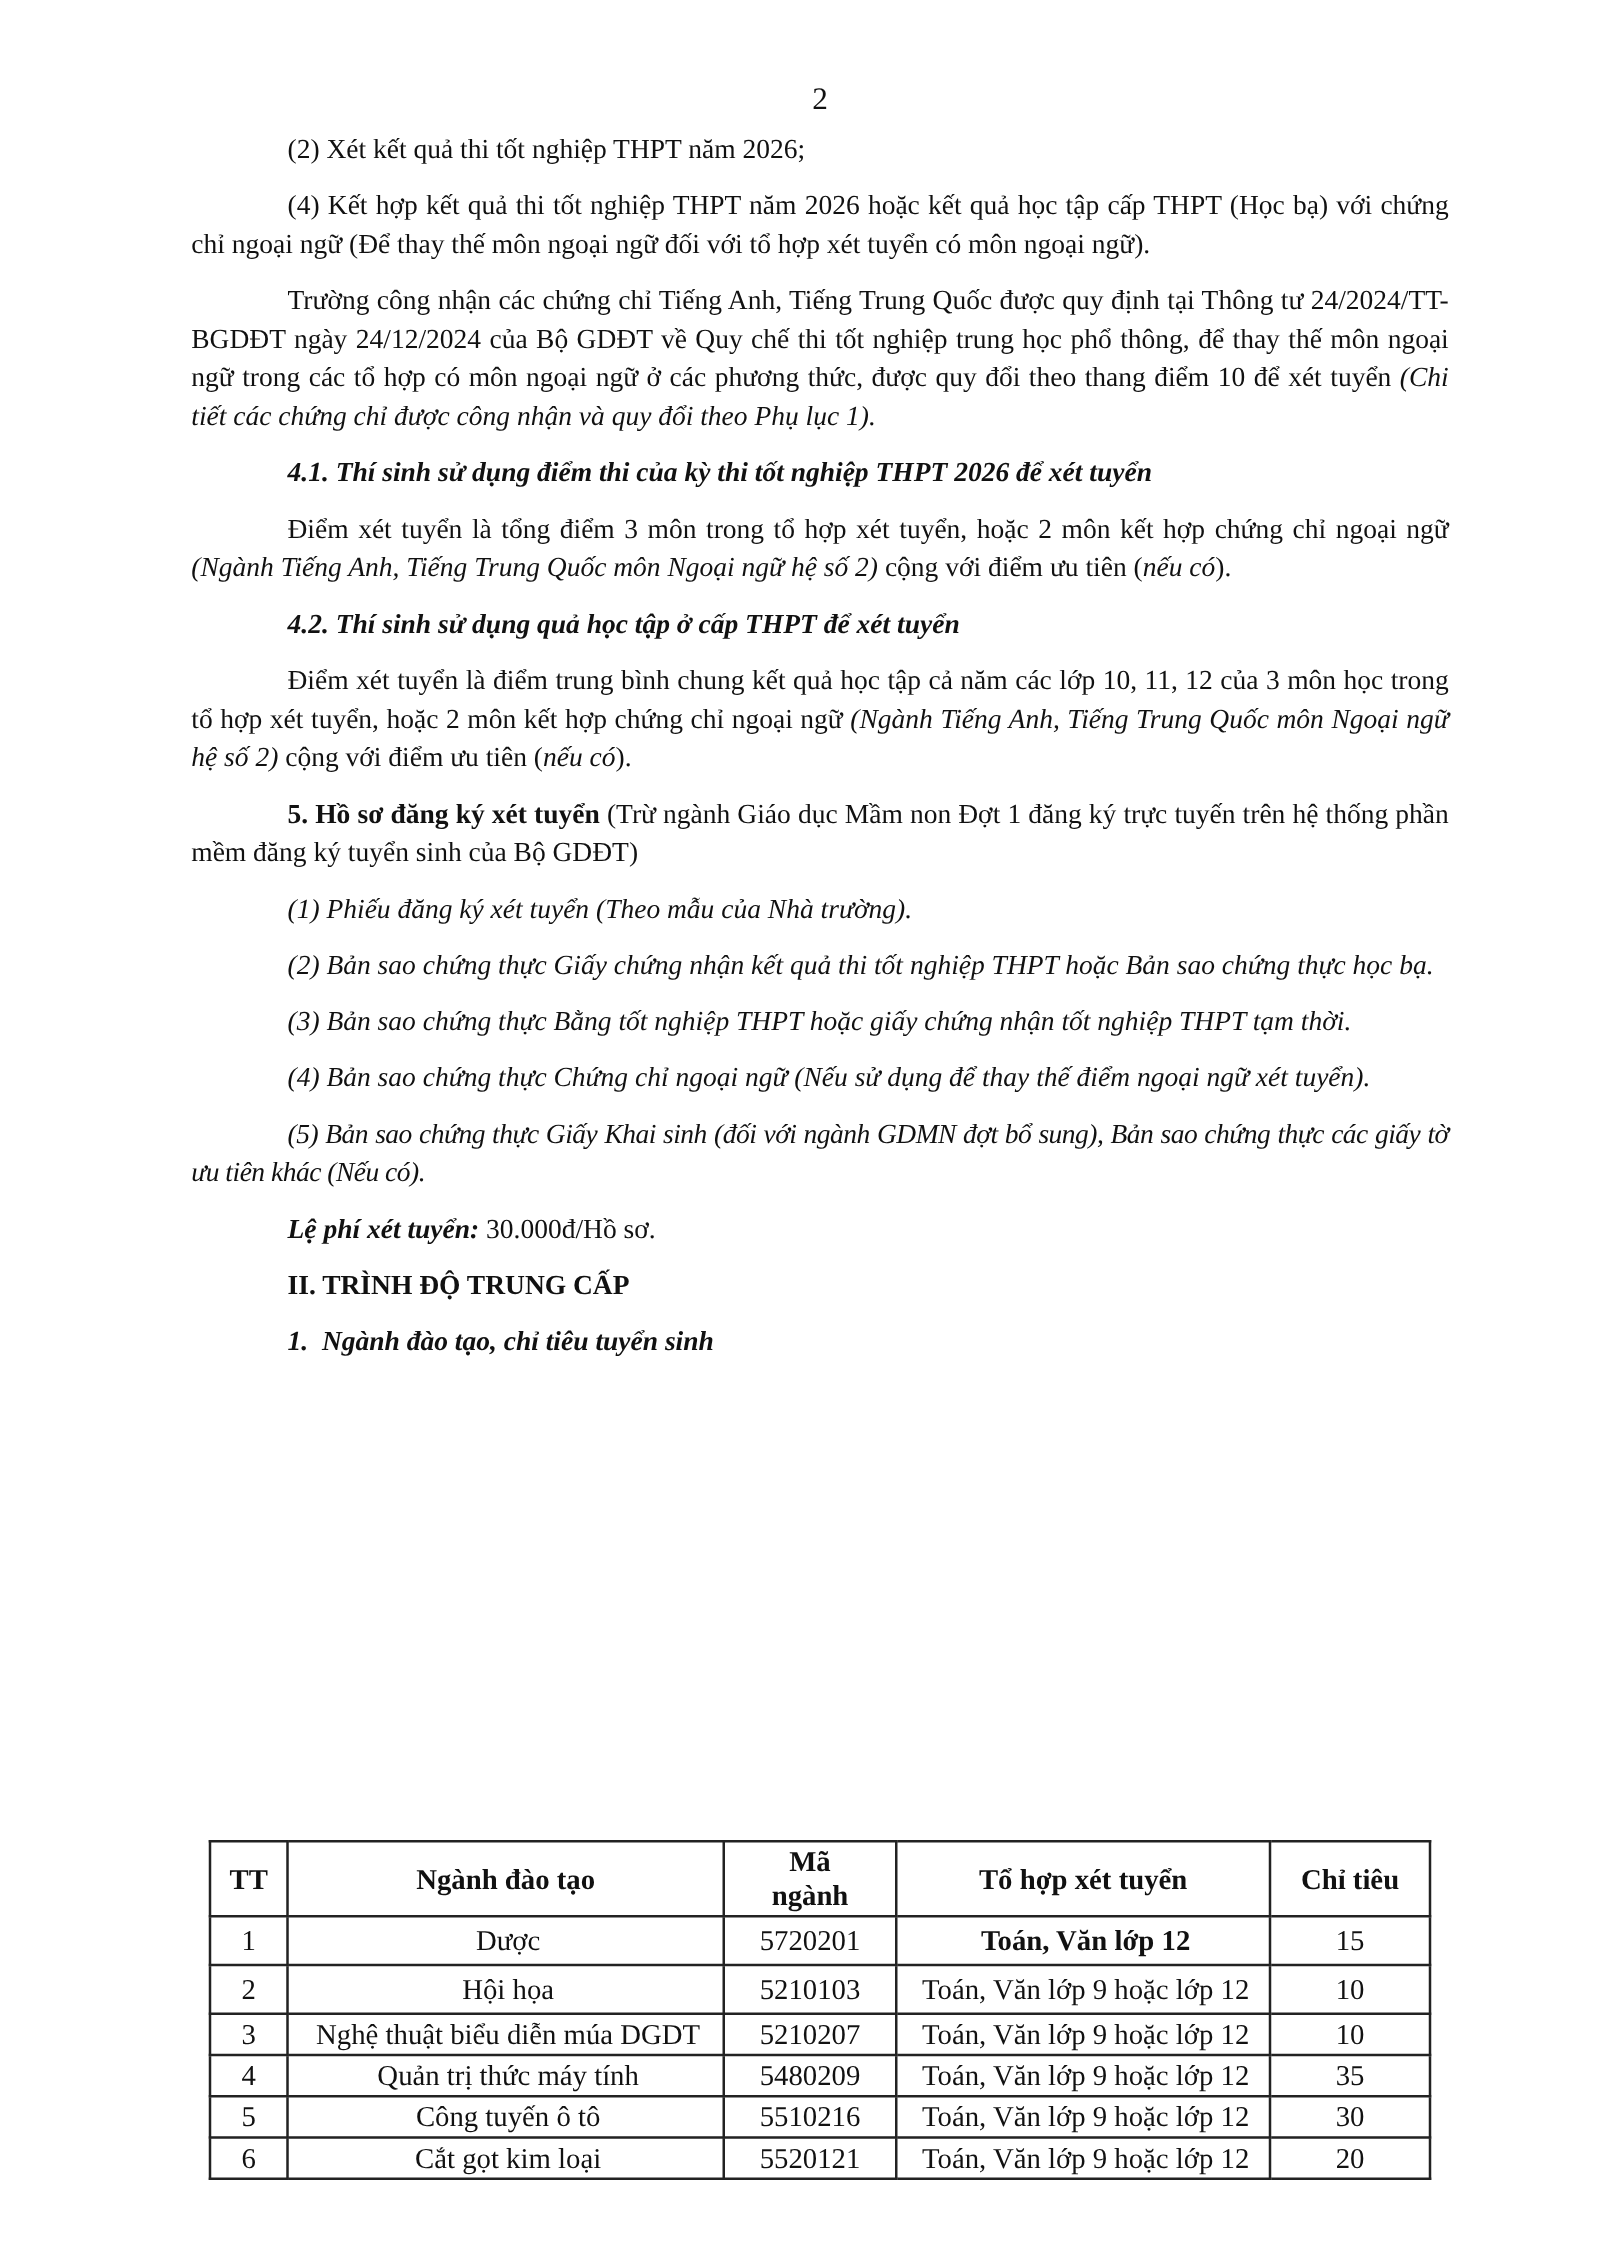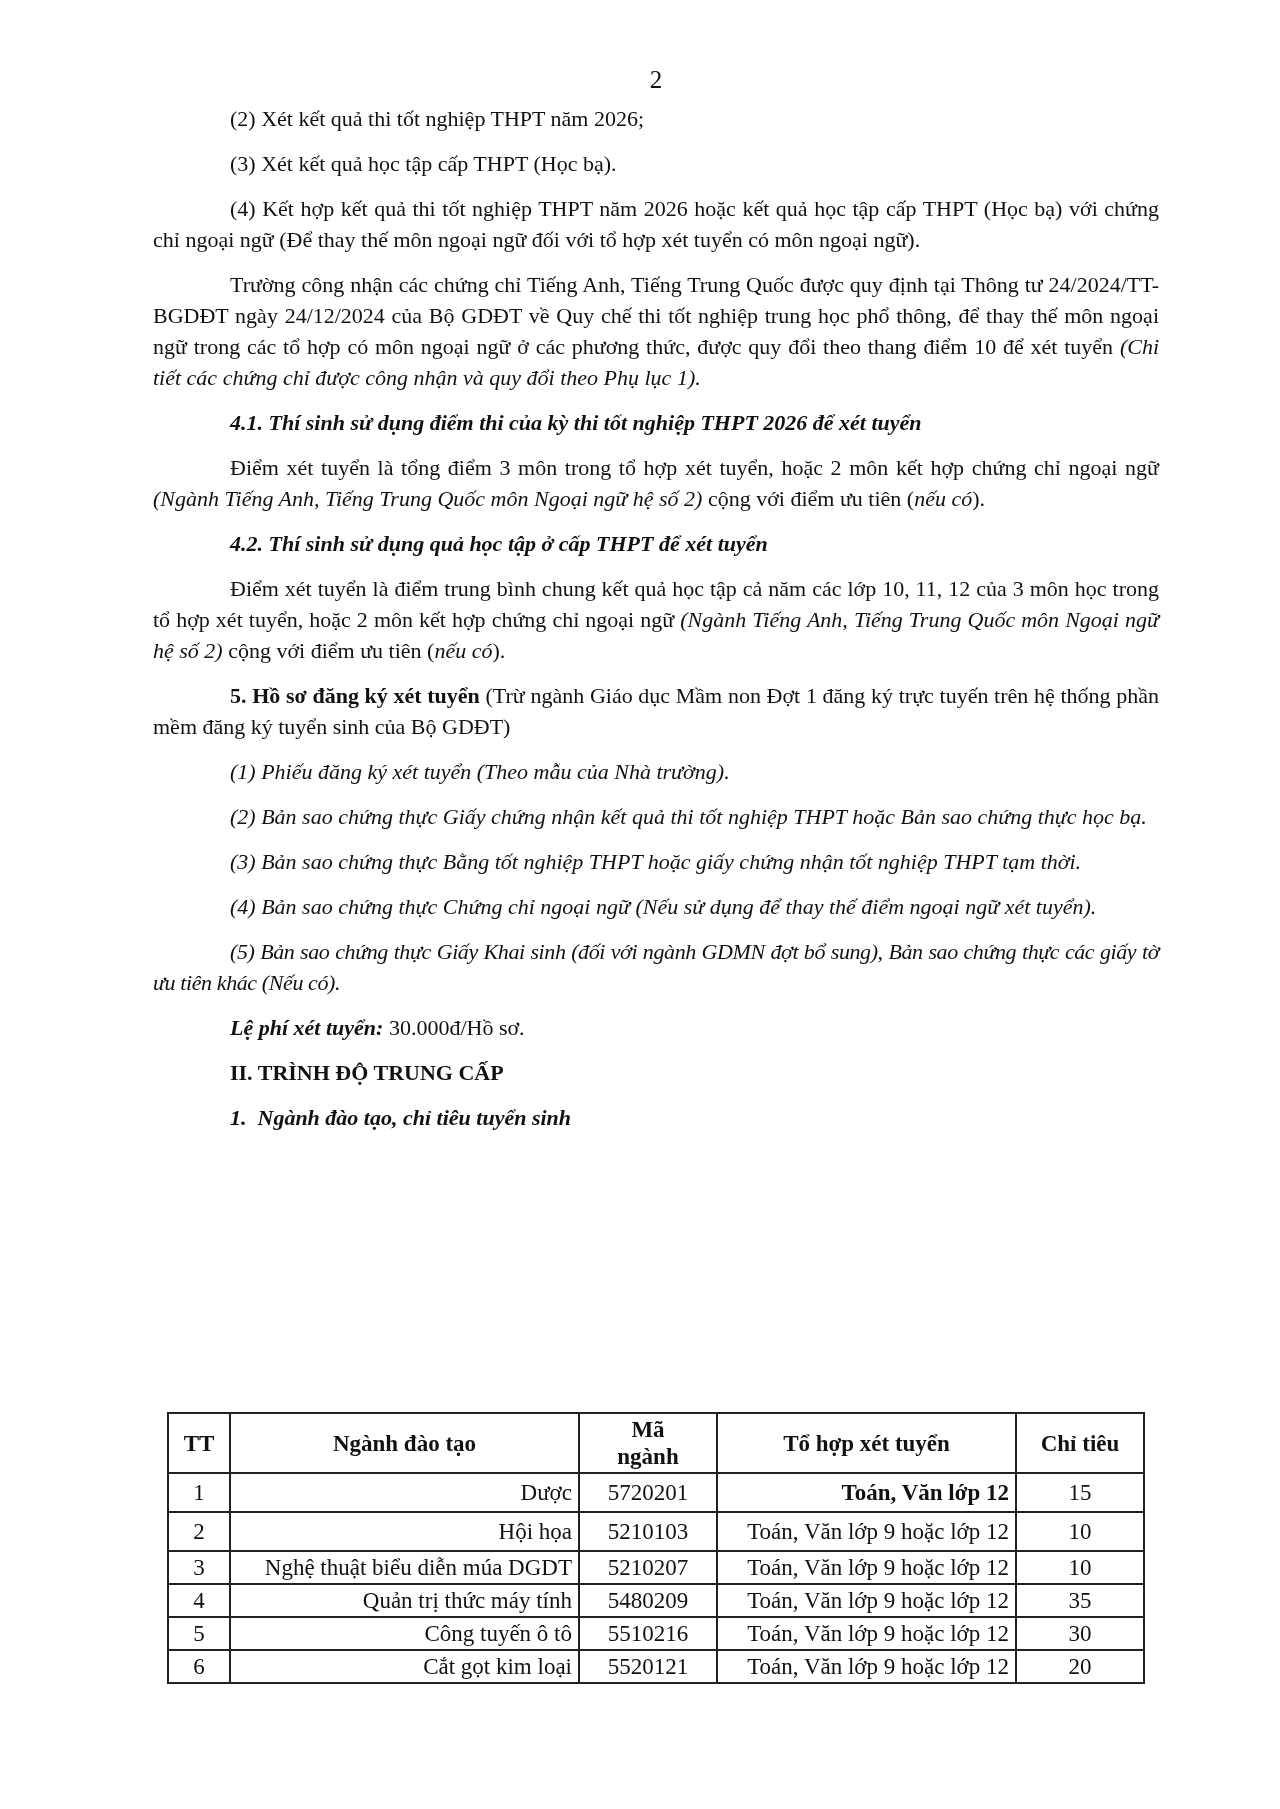--- a/index.html
+++ b/index.html
@@ -6,37 +6,36 @@
   body { width: 1280px; height: 1809px; position: relative; overflow: hidden;
          font-family: "Liberation Serif", "DejaVu Serif", serif; color: #111; }
   .page-num { position: absolute; top: 66px; left: 0; width: 1312px; text-align: center; font-size: 25px; }
   .content { position: absolute; top: 103px; left: 153px; width: 1006px; font-size: 22px; line-height: 31px; }
   p { margin: 0 0 14px 0; text-align: justify; }
   .ind { text-indent: 77px; }
   .b { font-weight: bold; }
   .i { font-style: italic; }
   .bi { font-weight: bold; font-style: italic; }
   .tight { letter-spacing: -0.4px; }
-  table { position: absolute; left: 167px; top: 1412px; border-collapse: collapse; font-size: 23px;
+  table { position: absolute; left: 167px; top: 1472px; border-collapse: collapse; font-size: 23px;
           font-family: "Liberation Serif", "DejaVu Serif", serif; }
   td, th { border: 2px solid #222; padding: 0 6px; }
   th { font-weight: bold; text-align: center; height: 58px; line-height: 27px; }
   td { height: 31px; line-height: 26px; }
   tr.tall td { height: 37px; }
   .c { text-align: center; }
-  .l { text-align: right; padding-left: 10px; }
+  .l { text-align: center; padding-left: 10px; }
 </style>
 </head>
 <body>
 
 <div class="page-num">2</div>
 
 <div class="content">
   <p class="ind">(2) Xét kết quả thi tốt nghiệp THPT năm 2026;</p>
-  <p class="ind">(3) Xét kết quả học tập cấp THPT (Học bạ).</p>
   <p class="ind">(4) Kết hợp kết quả thi tốt nghiệp THPT năm 2026 hoặc kết quả học tập cấp THPT (Học bạ) với chứng chỉ ngoại ngữ (Để thay thế môn ngoại ngữ đối với tổ hợp xét tuyển có môn ngoại ngữ).</p>
 
   <p class="ind"><span>Trường công nhận các chứng chỉ Tiếng Anh, Tiếng Trung Quốc được quy định tại Thông tư 24/2024/TT-BGDĐT ngày 24/12/2024 của Bộ GDĐT về Quy chế thi tốt nghiệp trung học phổ thông, để thay thế môn ngoại ngữ trong các tổ hợp có môn ngoại ngữ ở các phương thức, được quy đổi theo thang điểm 10 để xét tuyển </span><span class="i">(Chi tiết các chứng chỉ được công nhận và quy đổi theo Phụ lục 1).</span></p>
 
   <p class="ind bi">4.1. Thí sinh sử dụng điểm thi của kỳ thi tốt nghiệp THPT 2026 để xét tuyển</p>
   <p class="ind"><span>Điểm xét tuyển là tổng điểm 3 môn trong tổ hợp xét tuyển, hoặc 2 môn kết hợp chứng chỉ ngoại ngữ </span><span class="i">(Ngành Tiếng Anh, Tiếng Trung Quốc môn Ngoại ngữ hệ số 2)</span><span> cộng với điểm ưu tiên (</span><span class="i">nếu có</span><span>).</span></p>
 
   <p class="ind bi">4.2. Thí sinh sử dụng quả học tập ở cấp THPT để xét tuyển</p>
   <p class="ind"><span>Điểm xét tuyển là điểm trung bình chung kết quả học tập cả năm các lớp 10, 11, 12 của 3 môn học trong tổ hợp xét tuyển, hoặc 2 môn kết hợp chứng chỉ ngoại ngữ </span><span class="i">(Ngành Tiếng Anh, Tiếng Trung Quốc môn Ngoại ngữ hệ số 2)</span><span> cộng với điểm ưu tiên (</span><span class="i">nếu có</span><span>).</span></p>
 

